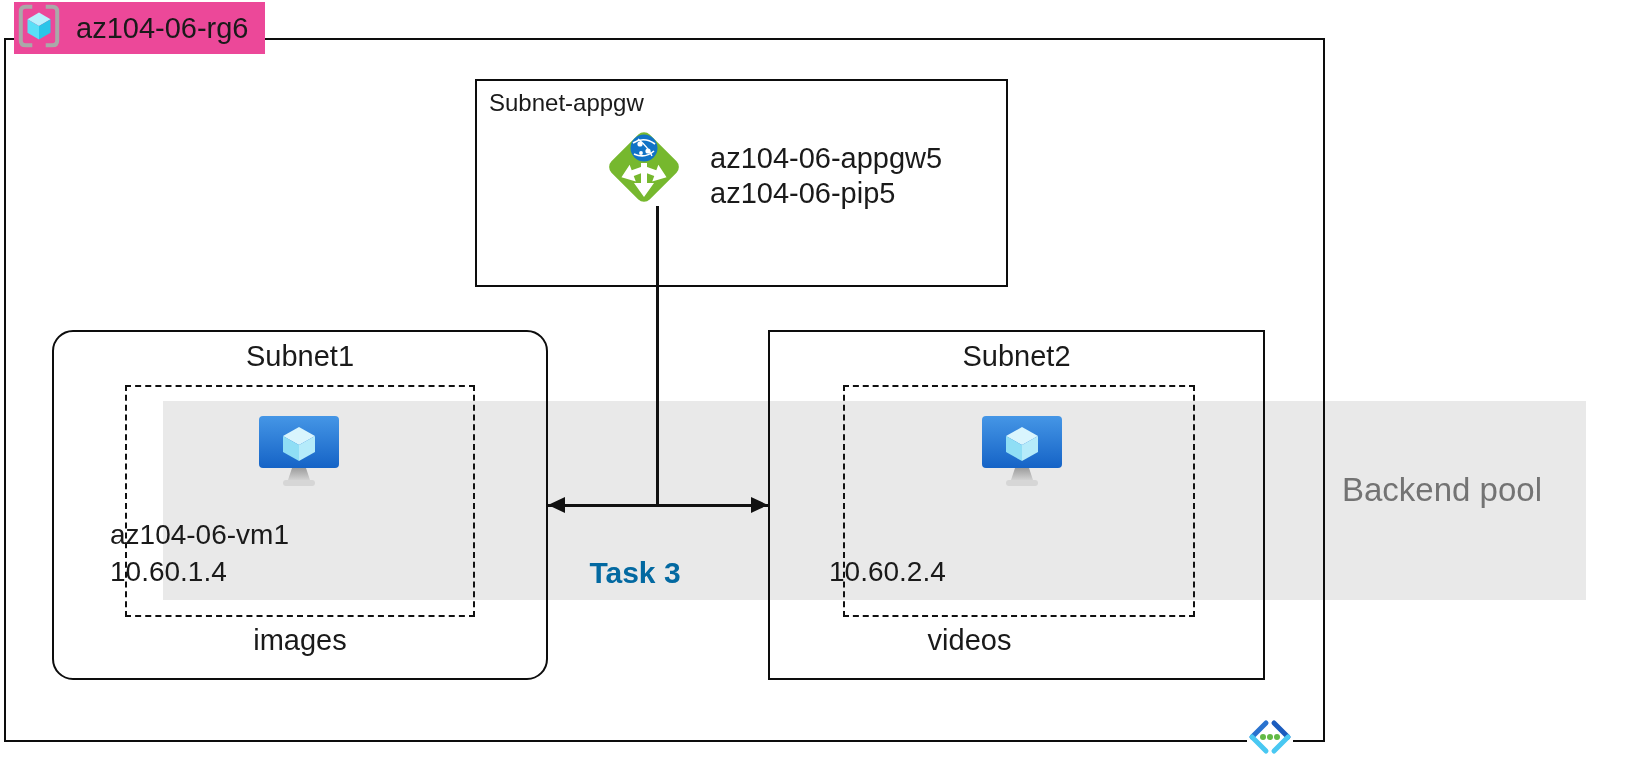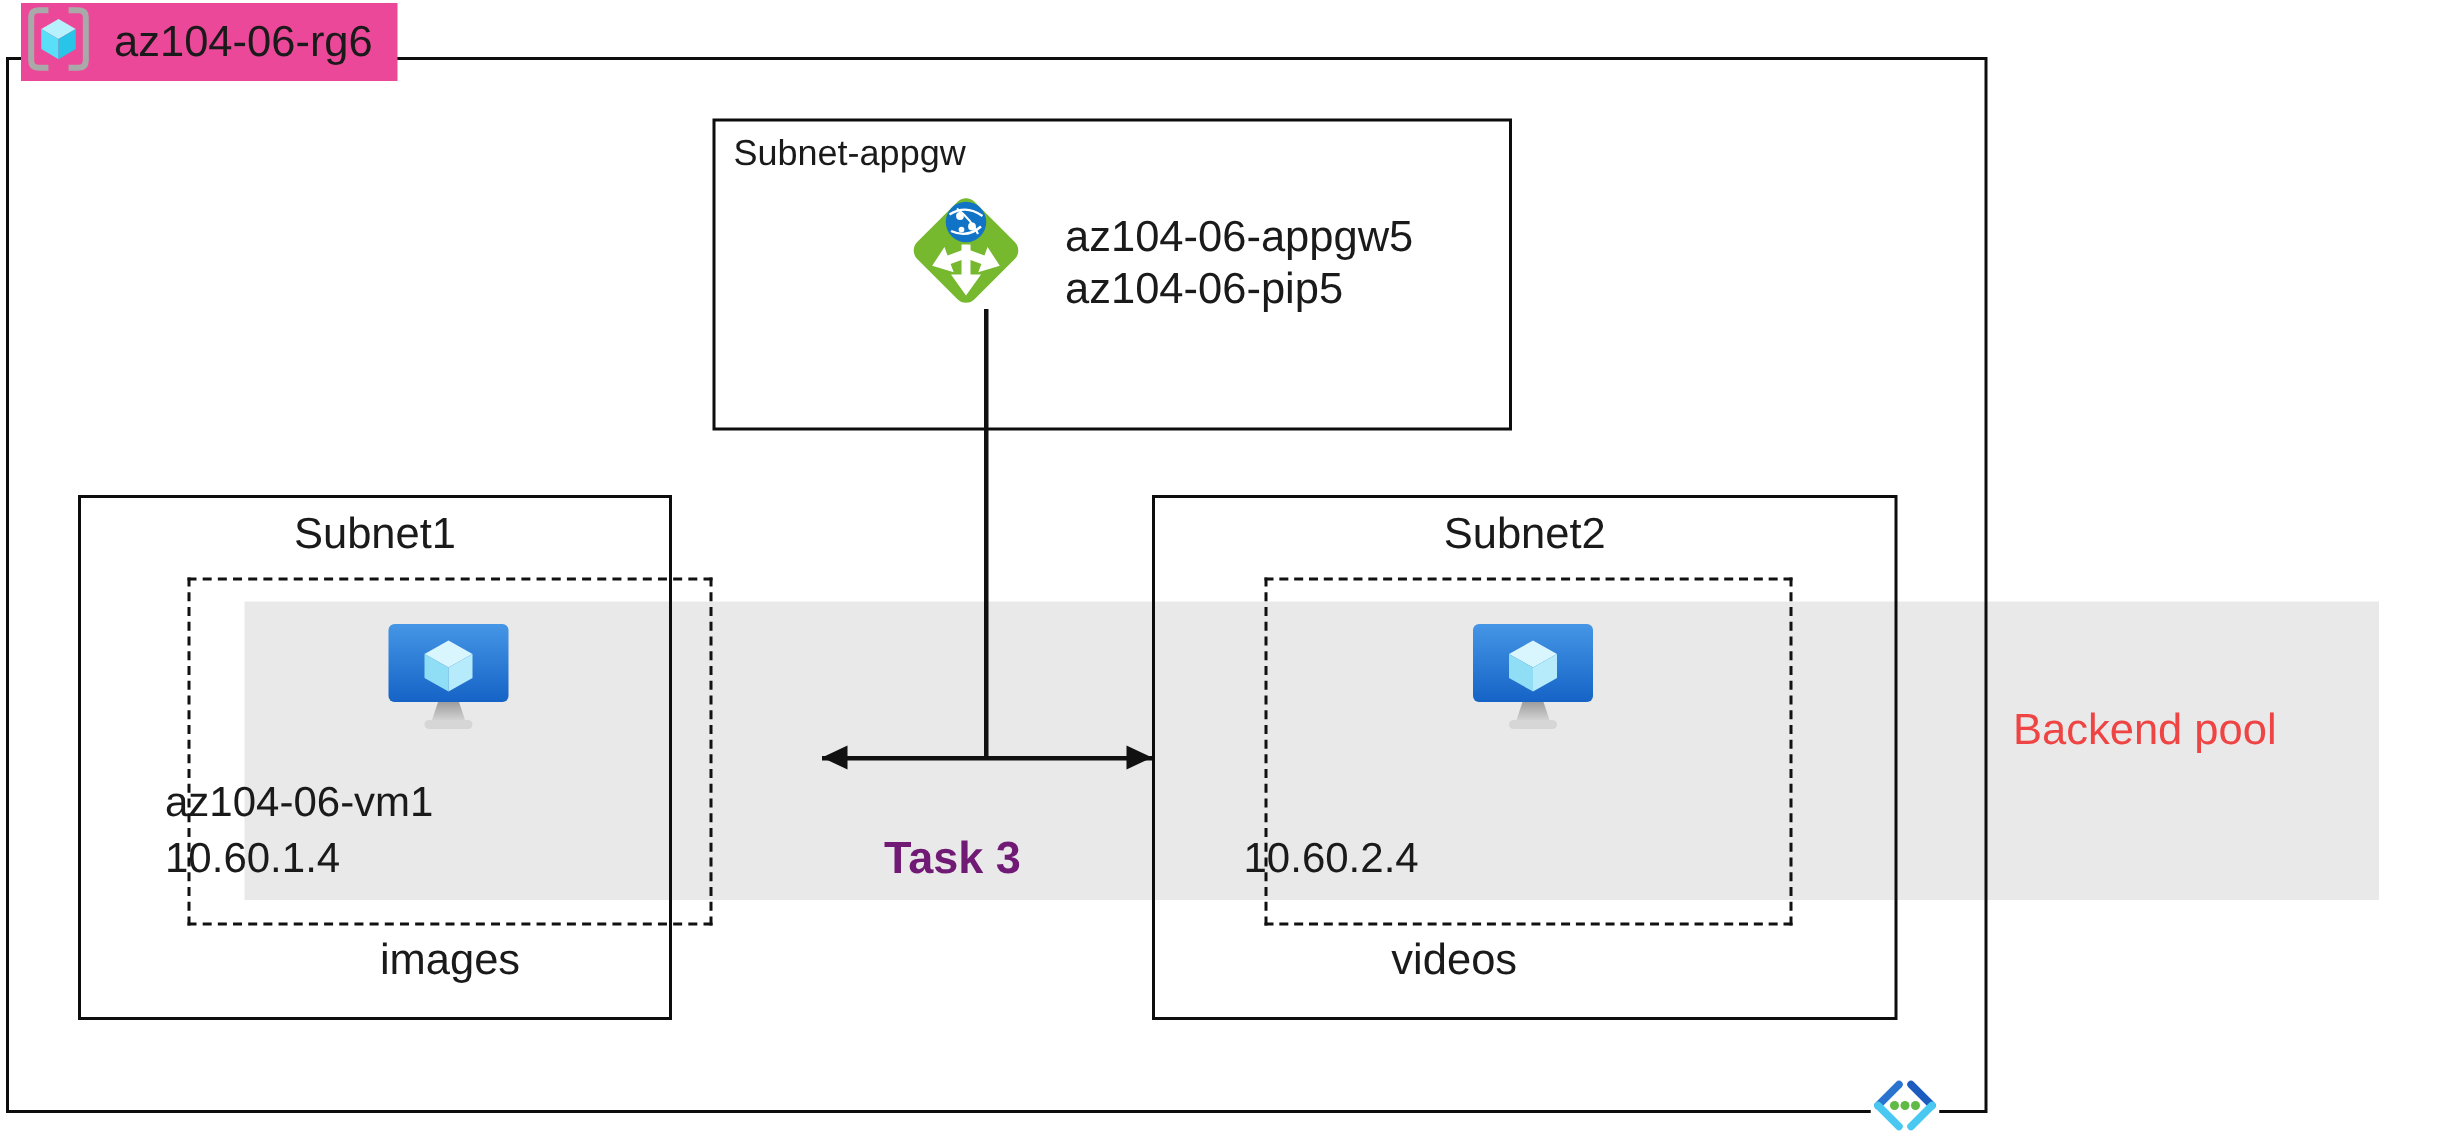--- a/index.html
+++ b/index.html
@@ -14,21 +14,21 @@
   }
   .abs { position: absolute; }
 
   
   .band {
     left: 163px; top: 401px; width: 1423px; height: 199px;
     background: #e9e9e9; z-index: 0;
   }
   .band-label {
     left: 1342px; top: 471px;
-    font-size: 29px; color: #ef4444; z-index: 1; white-space: nowrap;
+    font-size: 33px; color: #737373; z-index: 1; white-space: nowrap;
   }
 
   
   .rg-box {
     left: 4px; top: 38px; width: 1321px; height: 704px;
     border: 2px solid #0d0d0d; z-index: 1; background: transparent;
   }
   .rg-label {
     left: 14px; top: 2px; height: 52px;
     display: flex; align-items: center; gap: 14px;
@@ -56,29 +56,29 @@
     border-top: 8.5px solid transparent; border-bottom: 8.5px solid transparent;
     border-right: 17px solid #111;
   }
   .arrowhead.right {
     left: 751px; top: 497px;
     border-top: 8.5px solid transparent; border-bottom: 8.5px solid transparent;
     border-left: 17px solid #111;
   }
   .task-label {
     left: 565px; top: 556px; width: 140px; text-align: center;
-    font-size: 30px; font-weight: bold; color: #701a75; z-index: 3; white-space: nowrap;
+    font-size: 30px; font-weight: bold; color: #0369a1; z-index: 3; white-space: nowrap;
   }
 
   
   .subnet-box {
     border: 2px solid #0d0d0d; background: transparent; z-index: 2;
     width: 497px; height: 350px; top: 330px;
   }
-  .subnet1-box { left: 52px; width: 396px; }
+  .subnet1-box { left: 52px; width: 496px; border-radius: 21px; }
   .subnet2-box { left: 768px; padding-left: 38px; }
   .subnet-title {
     position: absolute; top: 8px; left: 0; width: 100%; text-align: center;
     font-size: 29px;
   }
   .dashed-box { border: 2px dashed #111; background: transparent; z-index: 2; top: 385px; height: 232px; }
   .dashed1 { left: 125px; width: 350px; }
   .dashed2 { left: 843px; width: 352px; }
 
   .vm-icon { top: 414px; z-index: 3; }

